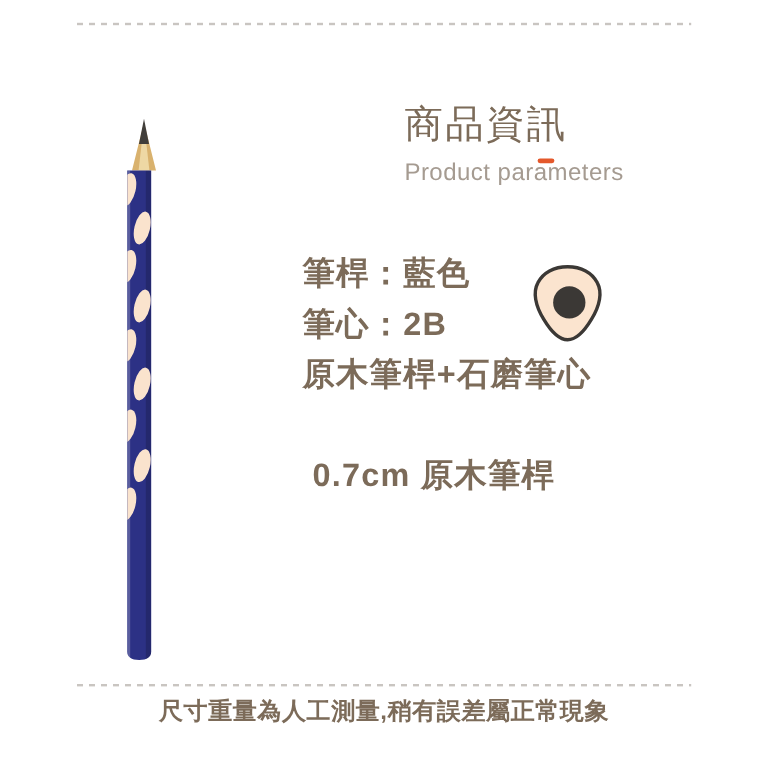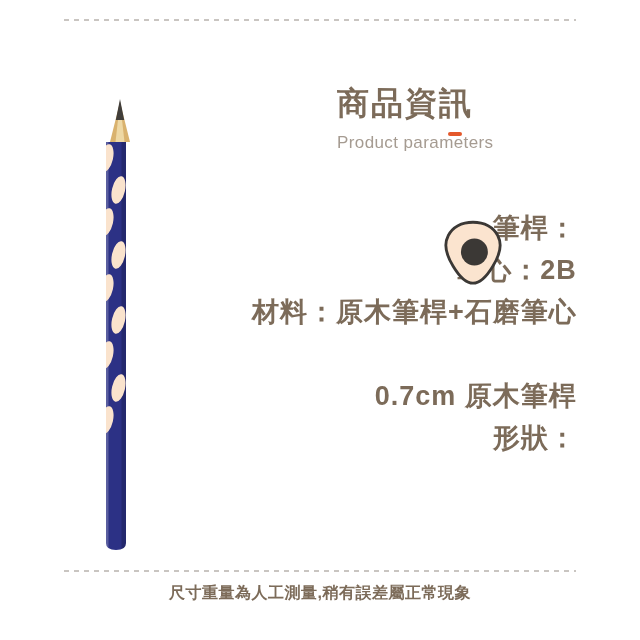--- a/index.html
+++ b/index.html
@@ -8,47 +8,47 @@
 
   
   .dash-line{position:absolute;left:64px;right:64px;height:2px;
     background:repeating-linear-gradient(90deg,var(--dash) 0 5px,transparent 5px 10px);}
   .dash-top{top:19px;}
   .dash-bottom{top:570px;}
 
   
   .header{position:absolute;left:337px;top:82px;color:var(--text);}
   .title{font-family:"Liberation Serif","DejaVu Serif",serif;
-    font-size:32px;font-weight:bold;letter-spacing:2px;color:var(--text);}
-  .subtitle{margin-top:7px;font-size:17px;letter-spacing:0.4px;color:var(--subtitle);}
+    font-size:32px;font-weight:normal;letter-spacing:2px;color:var(--text);}
+  .subtitle{margin-top:7px;font-size:20px;letter-spacing:0.4px;color:var(--subtitle);}
   .accent-dash{position:absolute;left:448px;top:132px;width:14px;height:4px;
     border-radius:2px;background:var(--accent);}
 
   
   .specs{position:absolute;left:252px;top:207px;}
   .spec-row{height:42px;display:flex;align-items:center;
-    font-size:27px;font-weight:bold;color:var(--text);letter-spacing:1px;justify-content:flex-end;}
+    font-size:27px;font-weight:bold;color:var(--text);letter-spacing:1px;}
   .spec-value{white-space:pre-wrap;}
 
   
   .pencil{position:absolute;left:94px;top:95px;width:52px;height:460px;}
   .p-tip{fill:var(--pencil_graphite);}
   .p-wood{fill:var(--pencil_wood);}
   .p-wood-l{fill:var(--pencil_wood_light);}
   .p-body{fill:var(--pencil_body);}
   .p-hole{fill:var(--hole_cream);}
 
   
   .cross-section{position:absolute;left:437px;top:218px;width:72px;height:68px;}
   .tri-shape{fill:var(--triangle_fill);stroke:var(--triangle_stroke);stroke-width:4;}
   .tri-dot{fill:var(--triangle_stroke);}
 
   
   .footer{position:absolute;left:0;right:0;top:582px;text-align:center;
-    color:var(--text);font-weight:bold;font-size:16px;line-height:22px;letter-spacing:0.5px;}
+    color:var(--text);font-weight:bold;font-size:20px;line-height:22px;letter-spacing:0.5px;}
 </style>
 </head>
 <body>
 
 <div class="canvas">
 
   <div class="dash-line dash-top"></div>
 
   <svg class="pencil" viewBox="0 0 52 460" aria-hidden="true">
     <defs>
@@ -88,36 +88,35 @@
 
   <div class="header">
     <div class="title">商品資訊</div>
     <div class="subtitle">Product parameters</div>
   </div>
   <div class="accent-dash"></div>
 
   <div class="specs">
     <div class="spec-row">
       <span class="spec-label">筆桿：</span>
+        <span class="spec-value">藍色</span>
     </div>
     <div class="spec-row">
       <span class="spec-label">筆心：</span>
         <span class="spec-value">2B</span>
     </div>
     <div class="spec-row">
-      <span class="spec-label">材料：</span>
         <span class="spec-value">原木筆桿+石磨筆心</span>
     </div>
     <div class="spec-row">
     </div>
     <div class="spec-row">
         <span class="spec-value"> 0.7cm 原木筆桿</span>
     </div>
     <div class="spec-row">
-      <span class="spec-label">形狀：</span>
     </div>
   </div>
 
   <svg class="cross-section" viewBox="0 0 100 96" aria-hidden="true">
     <path class="tri-shape" d="M50 92 C41 92 31 83 22 68 C12 52 9 36 15 25 C21 13 34 6 50 6 C66 6 79 13 85 25 C91 36 88 52 78 68 C69 83 59 92 50 92 Z"></path>
     <circle class="tri-dot" cx="52" cy="48" r="19"></circle>
   </svg>
 
   <div class="footer">
     <div>尺寸重量為人工測量,稍有誤差屬正常現象</div>

